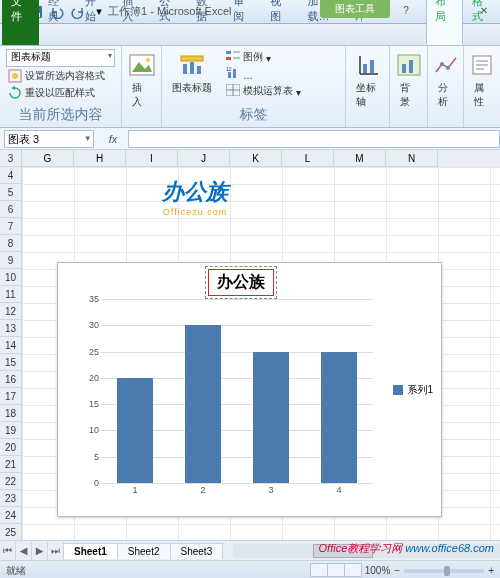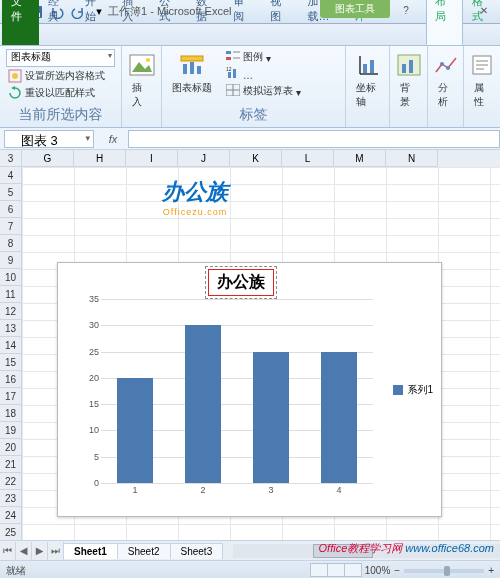--- a/index.html
+++ b/index.html
@@ -30,21 +30,21 @@
 .sel-dd:after { content:"▾"; position:absolute; right:2px; top:1px; font-size:8px; color:#666; }
 .sub-btn { display:flex; align-items:flex-end; gap:3px; font-size:10px; color:#333; padding:1px 2px; }
 .mini-icon { width:14px; height:14px; display:inline-block; }
 .big-btn { display:flex; flex-direction:column; align-items:center; gap:2px; padding:2px 4px; font-size:10px; color:#333; }
 .big-icon { width:28px; height:28px; display:flex; align-items:center; justify-content:center; }
 .h-items { display:flex; gap:4px; }
 .v-items { display:flex; flex-direction:column; gap:1px; }
 
 
 .fbar { height:22px; display:flex; align-items:center; border-bottom:1px solid #c2d4e6; background:#eef4fb; }
-.namebox { width:90px; height:18px; border:1px solid #a9c1dc; background:#fff; margin:0 4px; font-size:13px; padding:1px 16px; position:relative; }
+.namebox { width:90px; height:18px; border:1px solid #a9c1dc; background:#fff; margin:0 4px; font-size:11px; padding:1px 3px; position:relative; }
 .namebox:after { content:"▾"; position:absolute; right:3px; top:2px; font-size:9px; color:#666; }
 .fx { width:30px; text-align:center; color:#555; font-style:italic; }
 .formula-input { flex:1; height:18px; border:1px solid #a9c1dc; background:#fff; }
 
 
 .grid-wrap { display:flex; height:390px; position:relative; }
 .row-hdrs { width:22px; background:#e9eef5; }
 .row-hdr { height:17px; border-bottom:1px solid #ccd6e2; border-right:1px solid #ccd6e2; font-size:10px; text-align:center; line-height:17px; color:#333; }
 .cols { flex:1; overflow:hidden; position:relative; }
 .col-hdrs { height:17px; display:flex; background:#e9eef5; }

